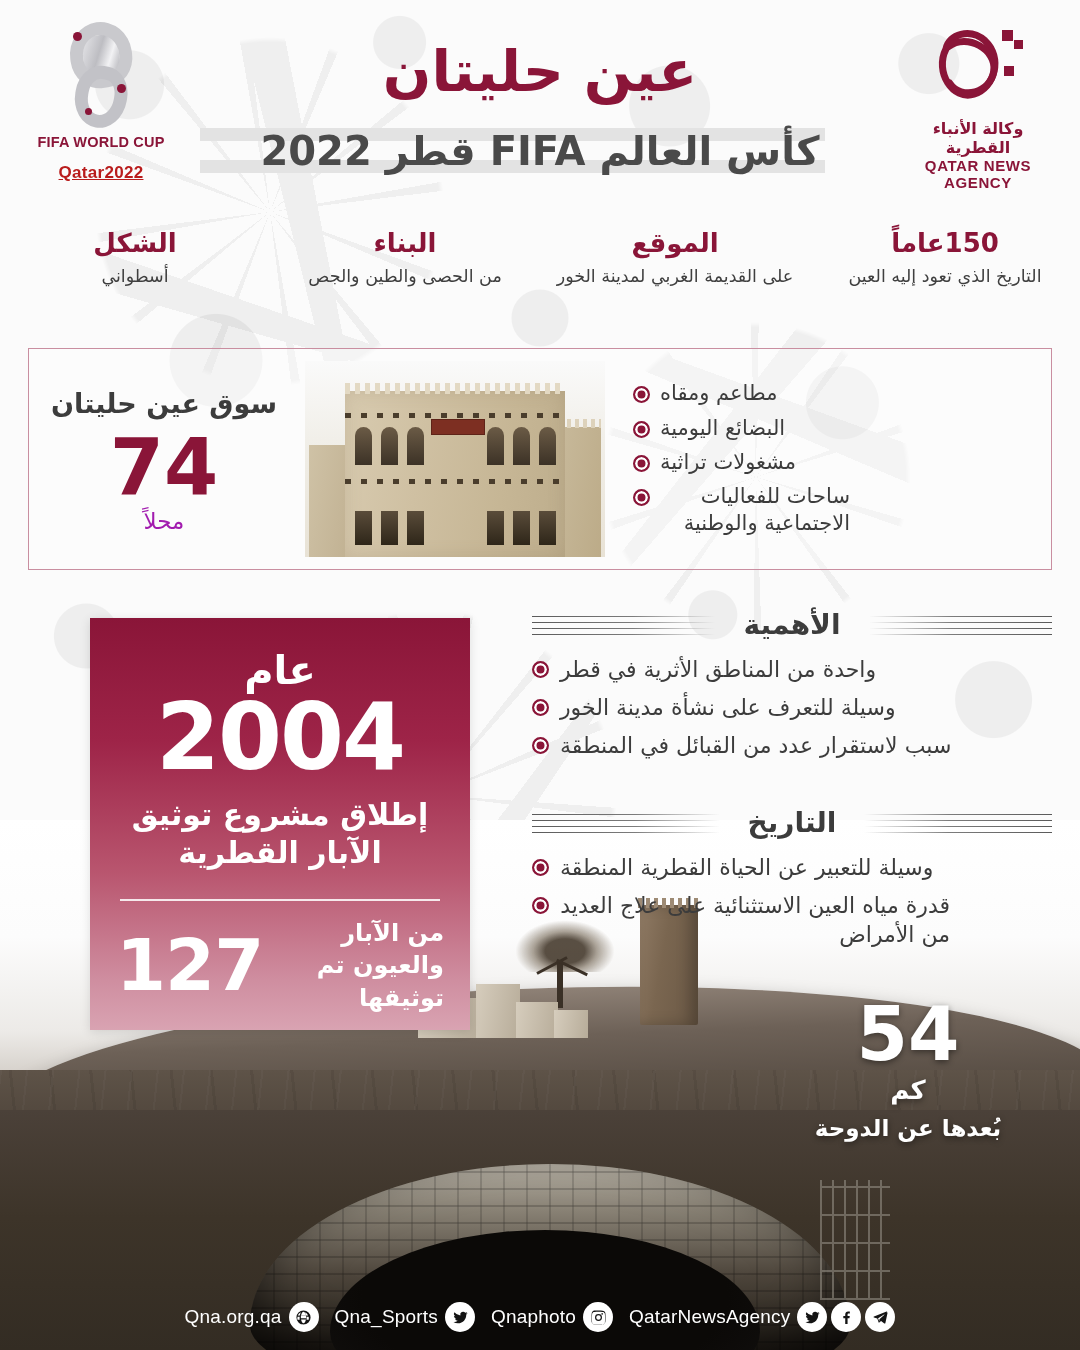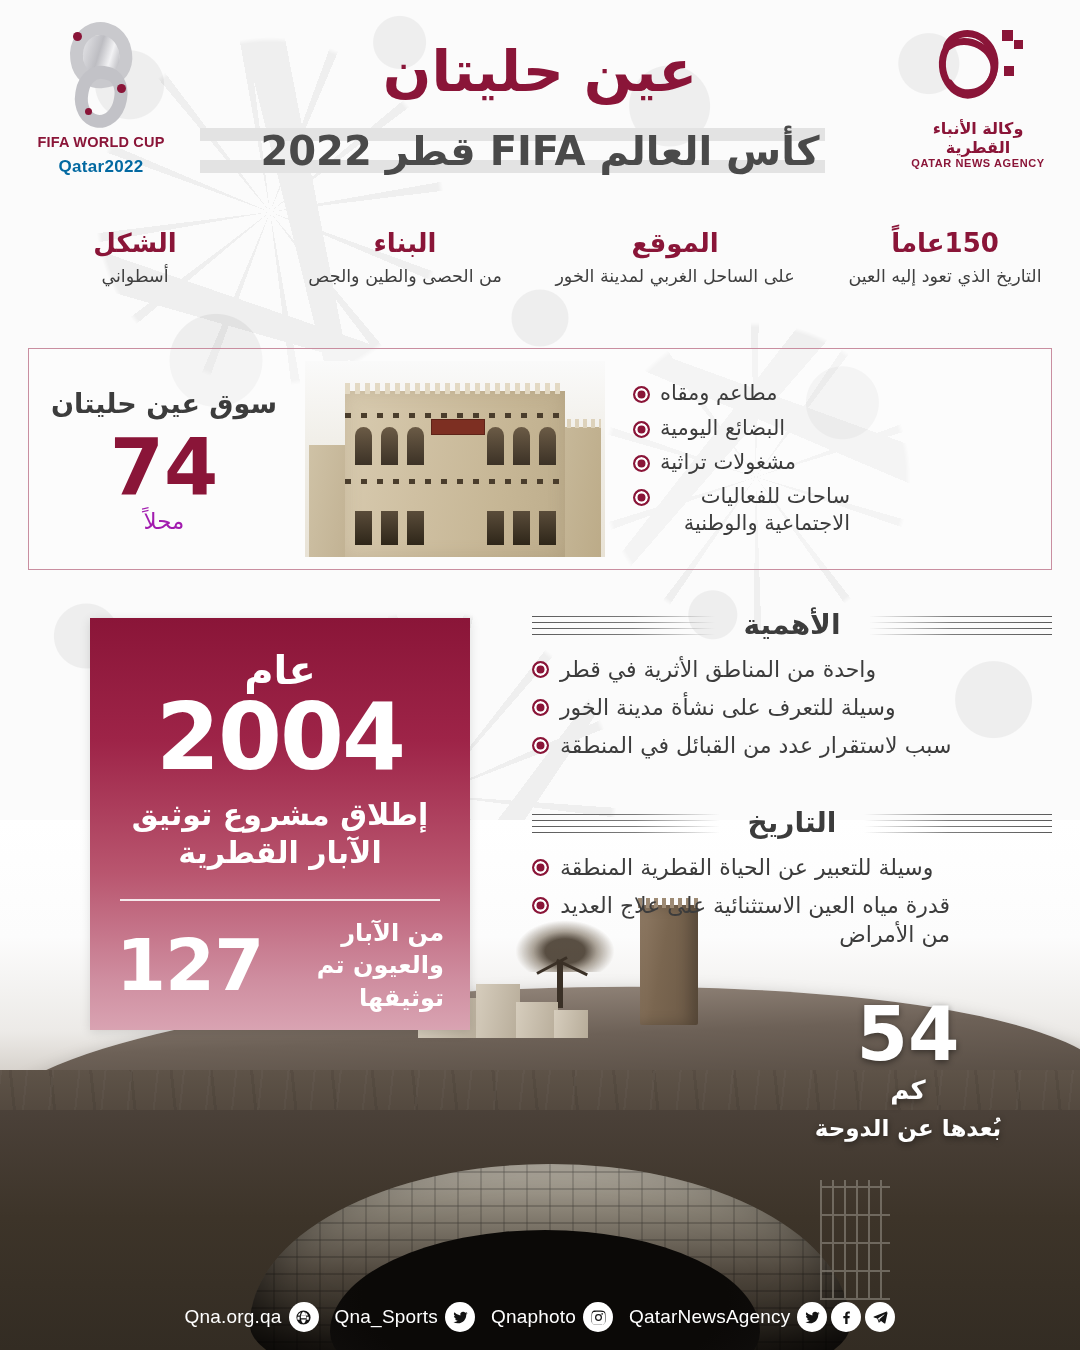--- a/index.html
+++ b/index.html
@@ -58,27 +58,27 @@
     background:linear-gradient(115deg,#e9e9ec 0%,#bdbdc2 45%,#f2f2f4 70%,#a9a9af 100%);
     -webkit-background-clip:border-box; box-sizing:border-box; }
   .fifa-l2 { position:absolute; left:50%; top:44px; transform:translateX(-50%) rotate(10deg);
     width:52px; height:62px; border:13px solid #c2c2c7; border-radius:46% 46% 50% 50%;
     box-sizing:border-box; }
   .fifa-dot { position:absolute; width:9px; height:9px; border-radius:50%; background:#8a1538; }
   .fifa-d1 { left:14px; top:10px; } .fifa-d2 { left:58px; top:62px; }
   .fifa-d3 { left:26px; top:86px; width:7px; height:7px; }
   .fifa-t1 { font-size:14.5px; font-weight:bold; color:#8a1538; letter-spacing:.2px;
     font-family:"Liberation Sans",sans-serif; direction:ltr; }
-  .fifa-t2 { font-size:17px; font-weight:bold; color:#0369a1; letter-spacing:.3px;
-    font-family:"Liberation Sans",sans-serif; direction:ltr; margin-top:7px; }
+  .fifa-t2 { font-size:17px; font-weight:bold; color:#b91c1c; letter-spacing:.3px;
+    font-family:"Liberation Sans",sans-serif; direction:ltr; margin-top:13px;text-decoration:underline; }
 
   .qna-logo { position:absolute; right:22px; top:24px; width:160px; text-align:center; }
   .qna-mark { width:100px; height:92px; margin:0 auto 3px; position:relative; }
   .qna-ar { font-size:16px; color:#8a1538; font-weight:bold; line-height:1.2; }
-  .qna-en { font-size:11px; color:#8a1538; font-weight:bold; letter-spacing:.6px;
+  .qna-en { font-size:15px; color:#8a1538; font-weight:bold; letter-spacing:.6px;
     font-family:"Liberation Sans",sans-serif; direction:ltr; }
 
   .title-main {
     position:absolute; left:0; right:0; top:38px; text-align:center;
     font-size:57px; font-weight:bold; color:#8a1538; letter-spacing:-1px;
   }
   .subtitle-wrap { position:absolute; left:0; right:0; top:122px; height:62px; }
   .sub-band { position:absolute; left:200px; width:625px; height:13px; background:#e3e3e3; }
   .sub-band.b1 { top:6px; }
   .sub-band.b2 { top:38px; }
@@ -344,21 +344,21 @@
     <div class="fact">
       <div class="fact-title">الشكل</div>
       <div class="fact-desc">أسطواني</div>
     </div>
     <div class="fact">
       <div class="fact-title">البناء</div>
       <div class="fact-desc">من الحصى والطين والجص</div>
     </div>
     <div class="fact">
       <div class="fact-title">الموقع</div>
-      <div class="fact-desc">على الساحل الغربي لمدينة الخور</div>
+      <div class="fact-desc">على القديمة الغربي لمدينة الخور</div>
     </div>
     <div class="fact">
       <div class="fact-title">150عاماً</div>
       <div class="fact-desc">التاريخ الذي تعود إليه العين</div>
     </div>
   </div>
 
   <div class="market-card">
 
     <div class="market-left">

